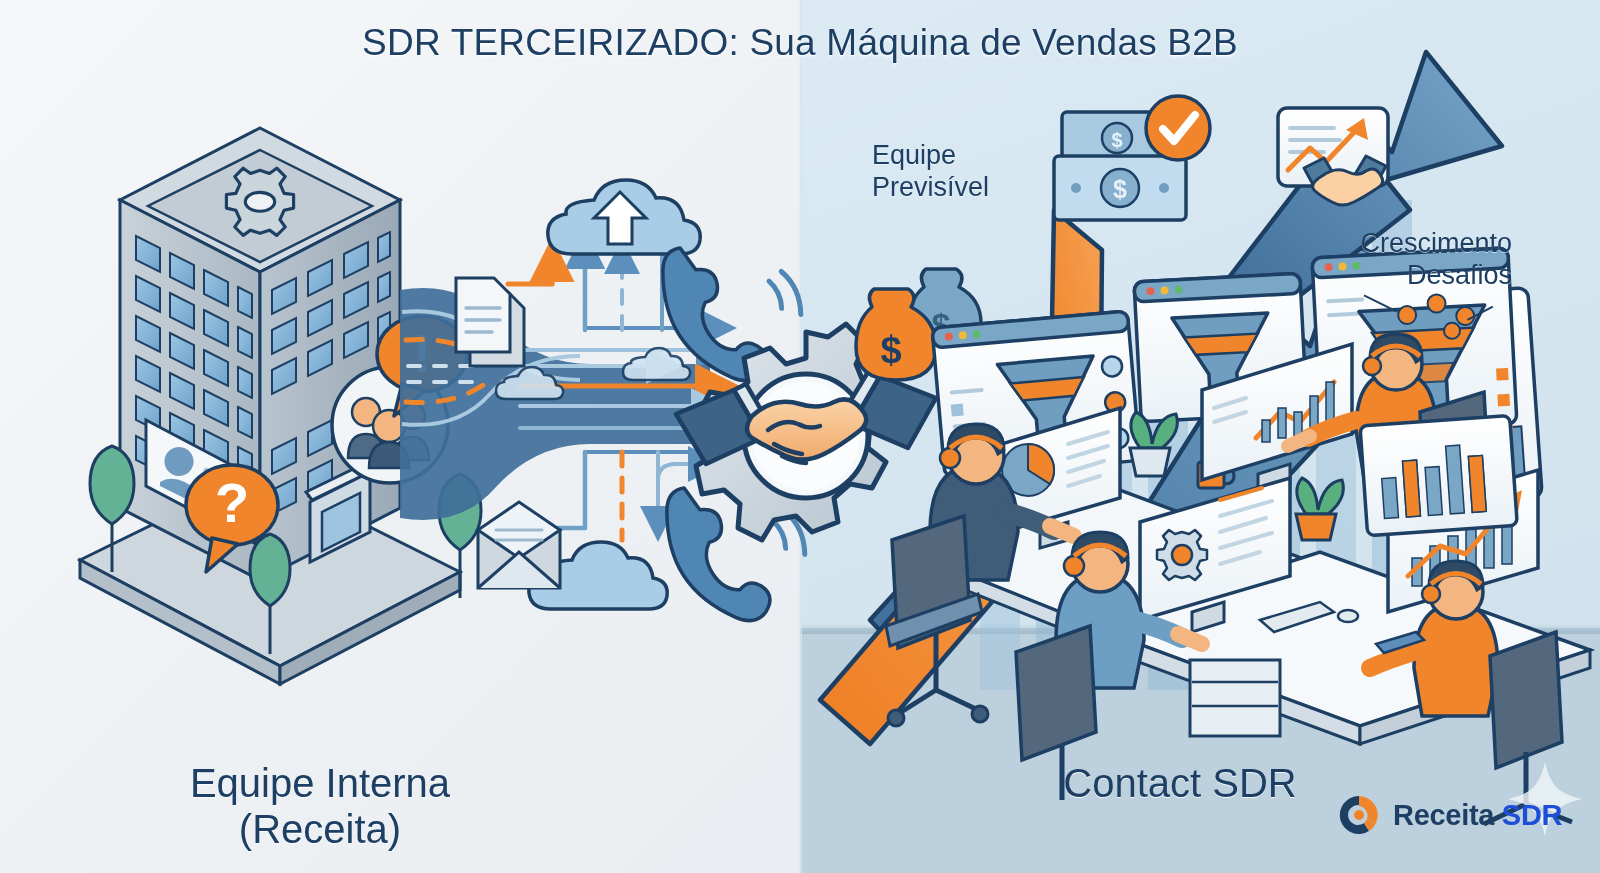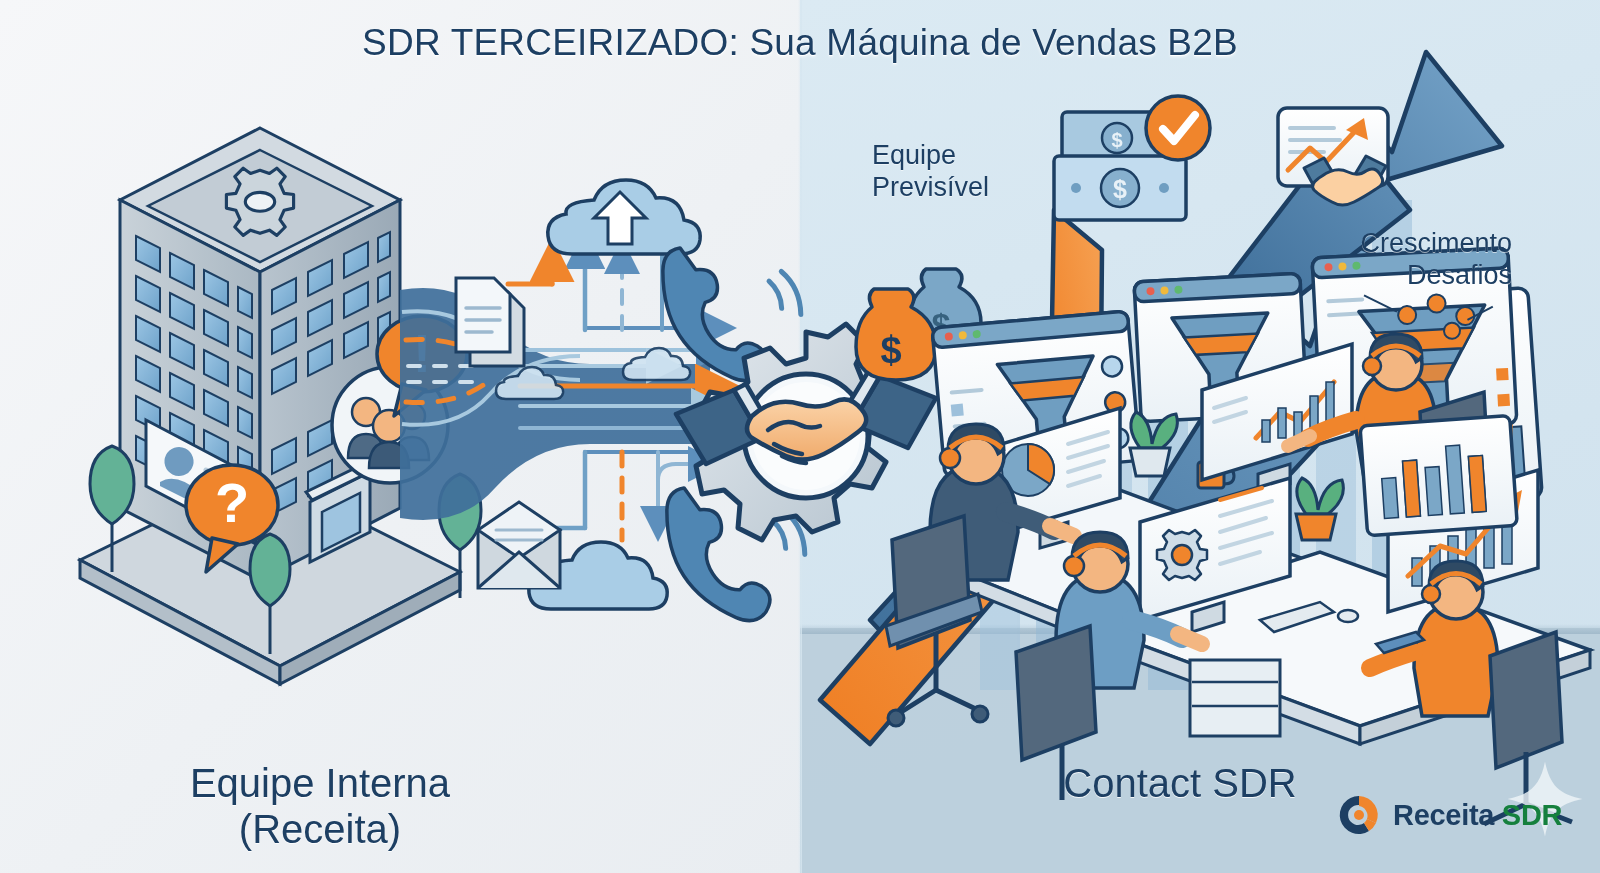--- a/index.html
+++ b/index.html
@@ -42,21 +42,21 @@
   .callout{position:absolute;color:#1d3f63;font-size:27px;line-height:1.18;
     font-weight:400;text-shadow:0 1px 0 rgba(255,255,255,.55);}
   .callout.receita{left:872px;top:140px;width:200px;}
   .callout.crescimento{left:1292px;top:228px;width:220px;text-align:right;}
 
   
   .logo{position:absolute;left:1336px;top:792px;display:flex;align-items:center;gap:11px;}
   .logo .sparkle{position:absolute;left:170px;top:-32px;width:78px;height:78px;opacity:.85;}
   .logo .wordmark{font-size:29px;font-weight:bold;letter-spacing:-.3px;position:relative;z-index:2;}
   .logo .w-contact{color:#1d3f63;}
-  .logo .w-sdr{color:#15803d;margin-top:40px;}
+  .logo .w-sdr{color:#1d4ed8;margin-top:40px;}
 
   svg{display:block;overflow:visible;}
   .abs{position:absolute;}
 </style>
 </head>
 <body>
 
 <div id="canvas">
 
   <div class="bg-left"></div>

